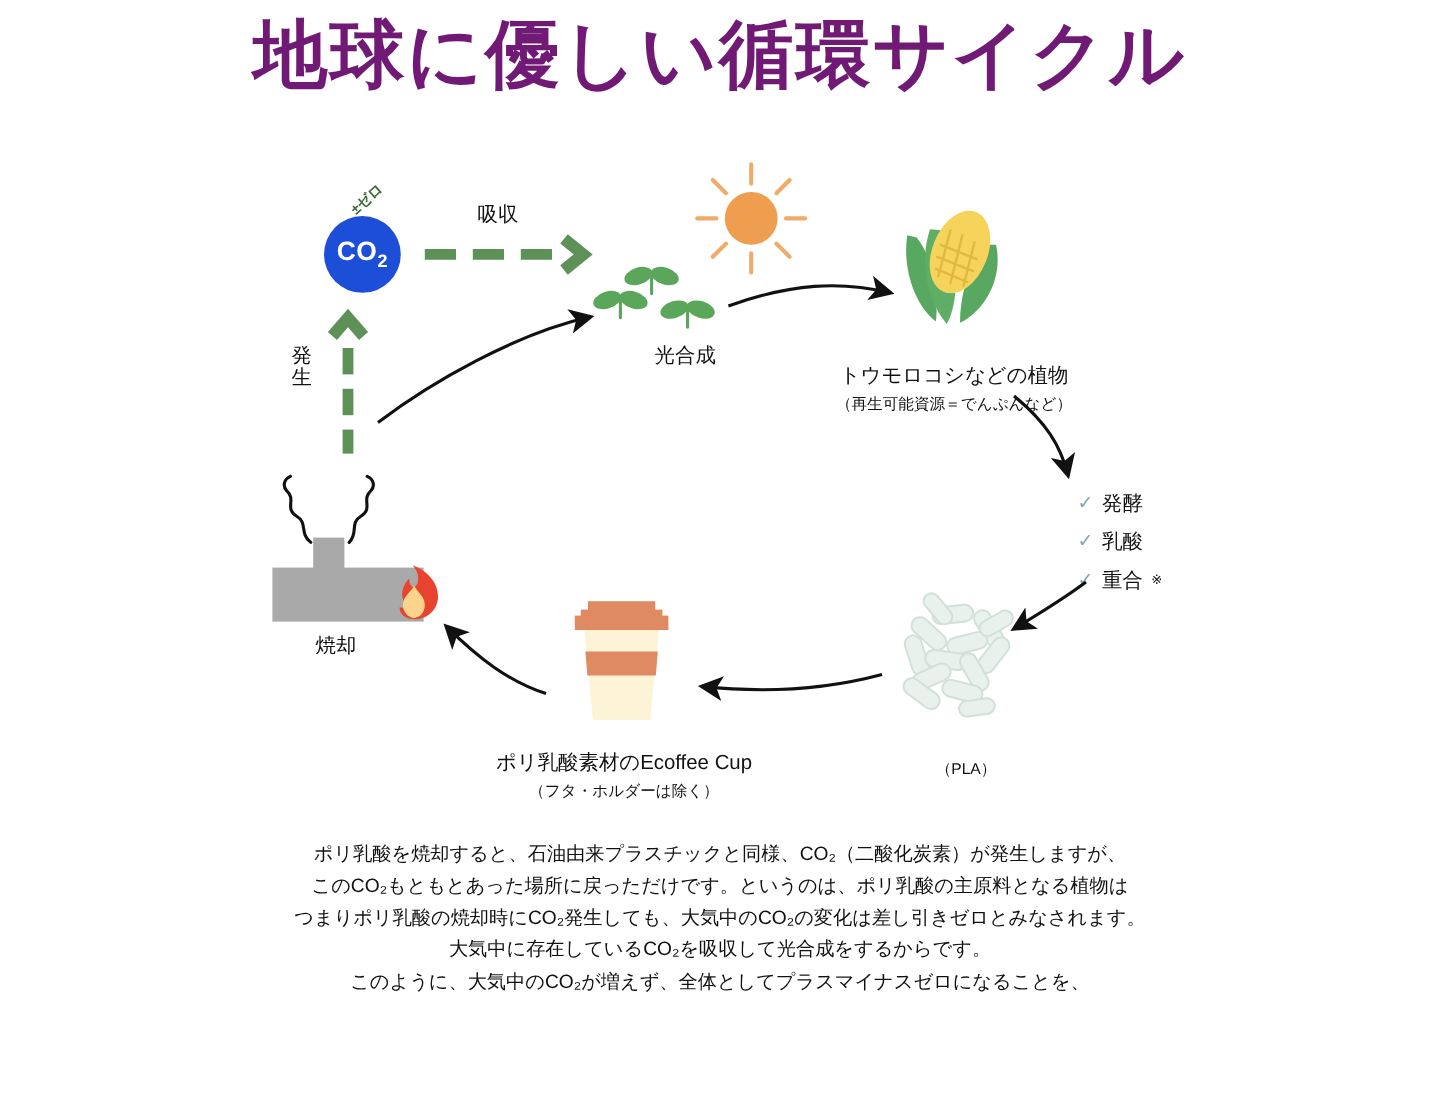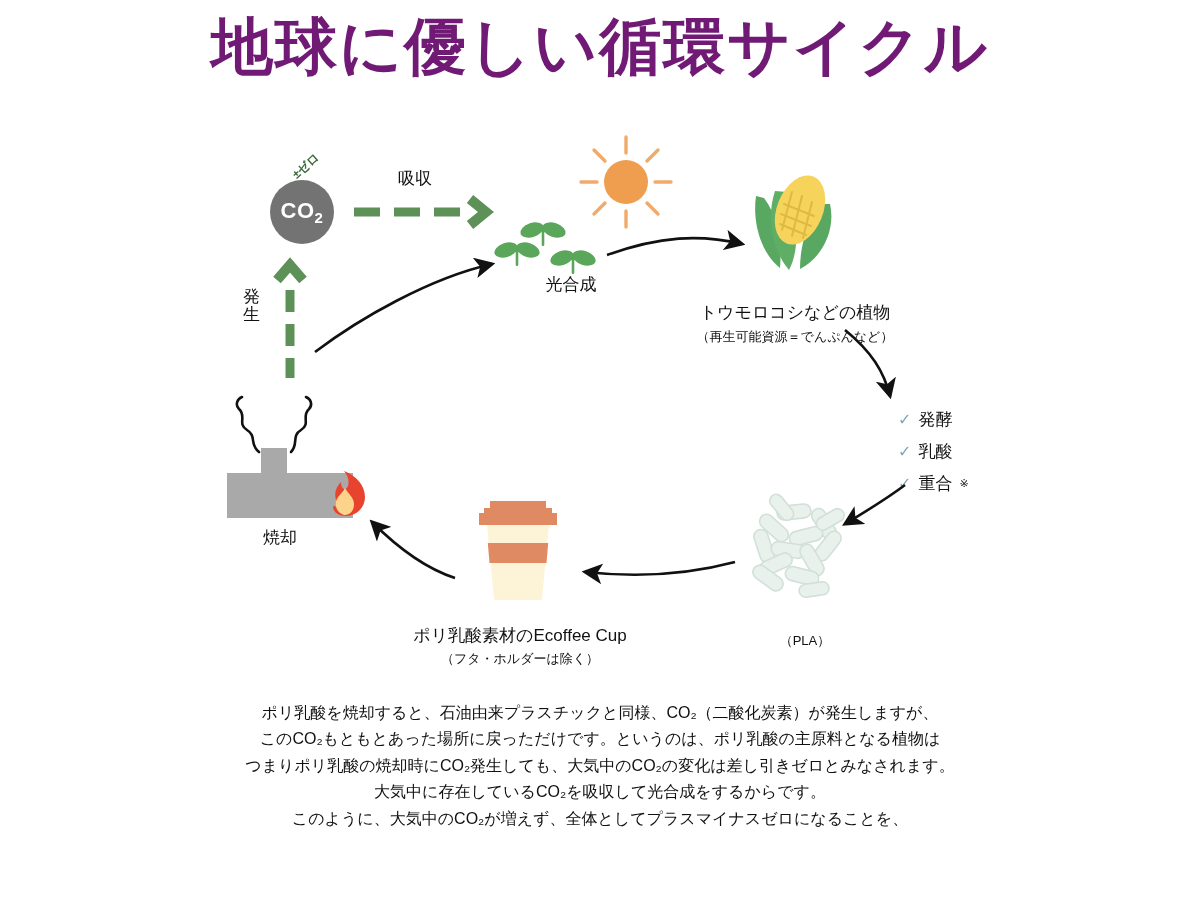--- a/index.html
+++ b/index.html
@@ -16,21 +16,21 @@
     font-size:62px;font-weight:700;letter-spacing:2px;color:#701a75;
     line-height:1.25;white-space:nowrap;
   }
 
   
   .abs{position:absolute;}
 
   
   .co2-circle{
     width:64px;height:64px;border-radius:50%;
-    background:#737373;display:flex;align-items:center;justify-content:center;
+    background:#1d4ed8;display:flex;align-items:center;justify-content:center;
   }
   .co2-circle span{
     color:#ffffff;font-weight:700;font-size:22px;letter-spacing:.5px;
   }
   .co2-circle span sub{font-size:15px;}
   .pm-zero{
     font-size:12px;color:#3d6b3a;font-weight:700;
     transform:rotate(-42deg);transform-origin:left bottom;white-space:nowrap;
   }
 
@@ -127,21 +127,21 @@
         </g>
 
         <g transform="translate(78,30)">
           <ellipse cx="-11" cy="6" rx="12" ry="7" transform="rotate(-18 -11 6)"></ellipse>
           <ellipse cx="11" cy="6" rx="12" ry="7" transform="rotate(18 11 6)"></ellipse>
           <rect x="-1.3" y="5" width="2.6" height="17" rx="1.2"></rect>
         </g>
       </g>
     </svg>
   </div>
-  <div class="abs lab" style="left:506px;top:274px;width:130px;">光合成</div>
+  <div class="abs lab" style="left:506px;top:286px;width:130px;">光合成</div>
 
   <div class="abs" style="left:742px;top:158px;">
     <svg width="106" height="116" viewBox="0 0 106 116">
 
       <path d="M14 38 C10 66 20 96 38 110 C40 86 36 58 22 40 Z" fill="#59a862"></path>
 
       <path d="M88 46 C94 72 80 100 58 111 C58 86 66 60 82 46 Z" fill="#59a862"></path>
 
       <path d="M33 33 C24 60 30 92 47 112 C58 92 56 58 45 34 Z" fill="#5fae66"></path>
 

